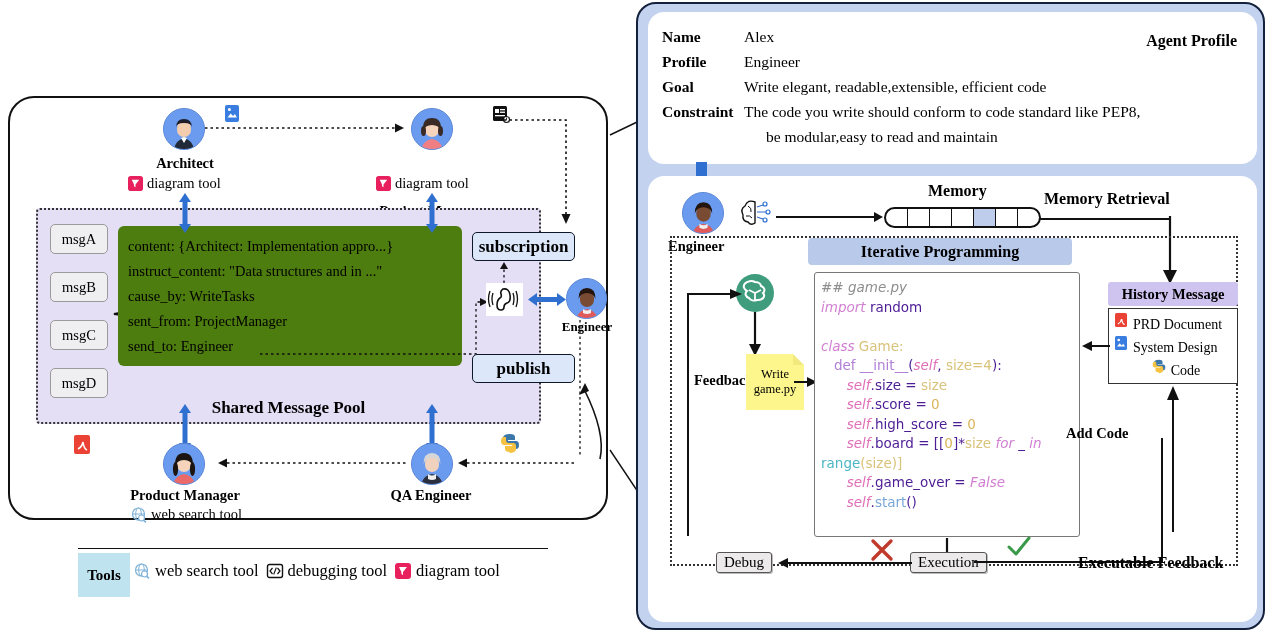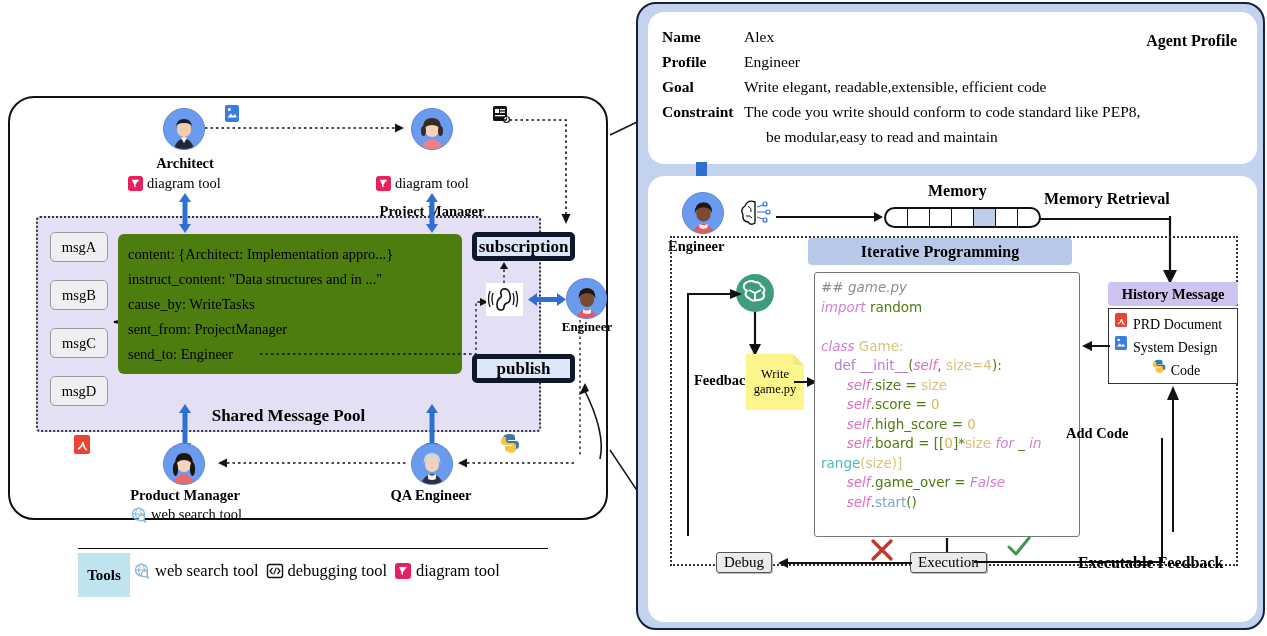--- a/index.html
+++ b/index.html
@@ -20,21 +20,21 @@
     width:42px; height:42px; border-radius:50%;
     background:#6b9bee; border:1px solid #5b86d6;
     display:flex; align-items:center; justify-content:center;
     overflow:hidden;
   }
   .role-name { font-weight:bold; font-size:14.5px; white-space:nowrap; }
   .role-tool { font-size:14.5px; white-space:nowrap; display:flex; align-items:center; gap:4px; }
 
   
   #msg-pool {
-    left:36px; top:216px; width:505px; height:216px;
+    left:36px; top:208px; width:505px; height:216px;
     background:#e4dff5; border:2px dotted #333; border-radius:4px;
   }
   #msg-content-card {
     position:absolute; left:80px; top:16px; width:344px; height:140px;
     background:#4d7c0f; border-radius:6px;
     padding:8px 6px 0 10px;
   }
   #msg-content-card .line { font-size:14.5px; line-height:25px; white-space:nowrap; }
   .msg-chip {
     position:absolute; width:58px; height:30px;
@@ -42,21 +42,21 @@
     display:flex; align-items:center; justify-content:center;
     font-size:14.5px;
   }
   #pool-title {
     position:absolute; bottom:4px; left:0; width:100%;
     text-align:center; font-weight:bold; font-size:17px;
   }
   .brace { position:absolute; font-size:86px; color:#111; font-family:"Liberation Serif",serif; line-height:1; }
 
   .pubsub-box {
-    background:#dce7fa; border:5px solid #0f172a; border-radius:5px;
+    background:#dce7fa; border:1px solid #0f172a; border-radius:5px;
     display:flex; align-items:center; justify-content:center;
     font-weight:bold; font-size:17px;
   }
 
   
   #tools-legend {
     left:78px; top:548px; width:470px; height:48px;
     border:1px solid #111; border-top:1px solid #111;
     border-left:none; border-right:none; border-bottom:none;
   }
@@ -114,21 +114,21 @@
   #code-box {
     position:absolute; left:166px; top:96px; width:266px; height:265px;
     background:#fff; border:1px solid #777; border-radius:3px;
     padding:5px 4px 0 6px;
     font-family:"DejaVu Sans", sans-serif;
     font-size:13.5px; line-height:19.5px;
   }
   #code-box .cl { white-space:pre-wrap; }
   .k-comment { color:#8e8e8e; font-style:italic; }
   .k-kw  { color:#d17fd1; font-style:italic; }
-  .k-plain { color:#4d7c0f; }
+  .k-plain { color:#4c1d95; }
   .k-cls { color:#d9c27a; }
   .k-def { color:#b07fd6; }
   .k-self{ color:#e06fb8; font-style:italic; }
   .k-num { color:#d9b45a; }
   .k-fn  { color:#4db6c4; }
   .k-attr{ color:#7aa7d9; }
 
   #history-title {
     position:absolute; left:460px; top:106px; width:130px; height:24px;
     background:#cfc3f0; border-radius:3px;

